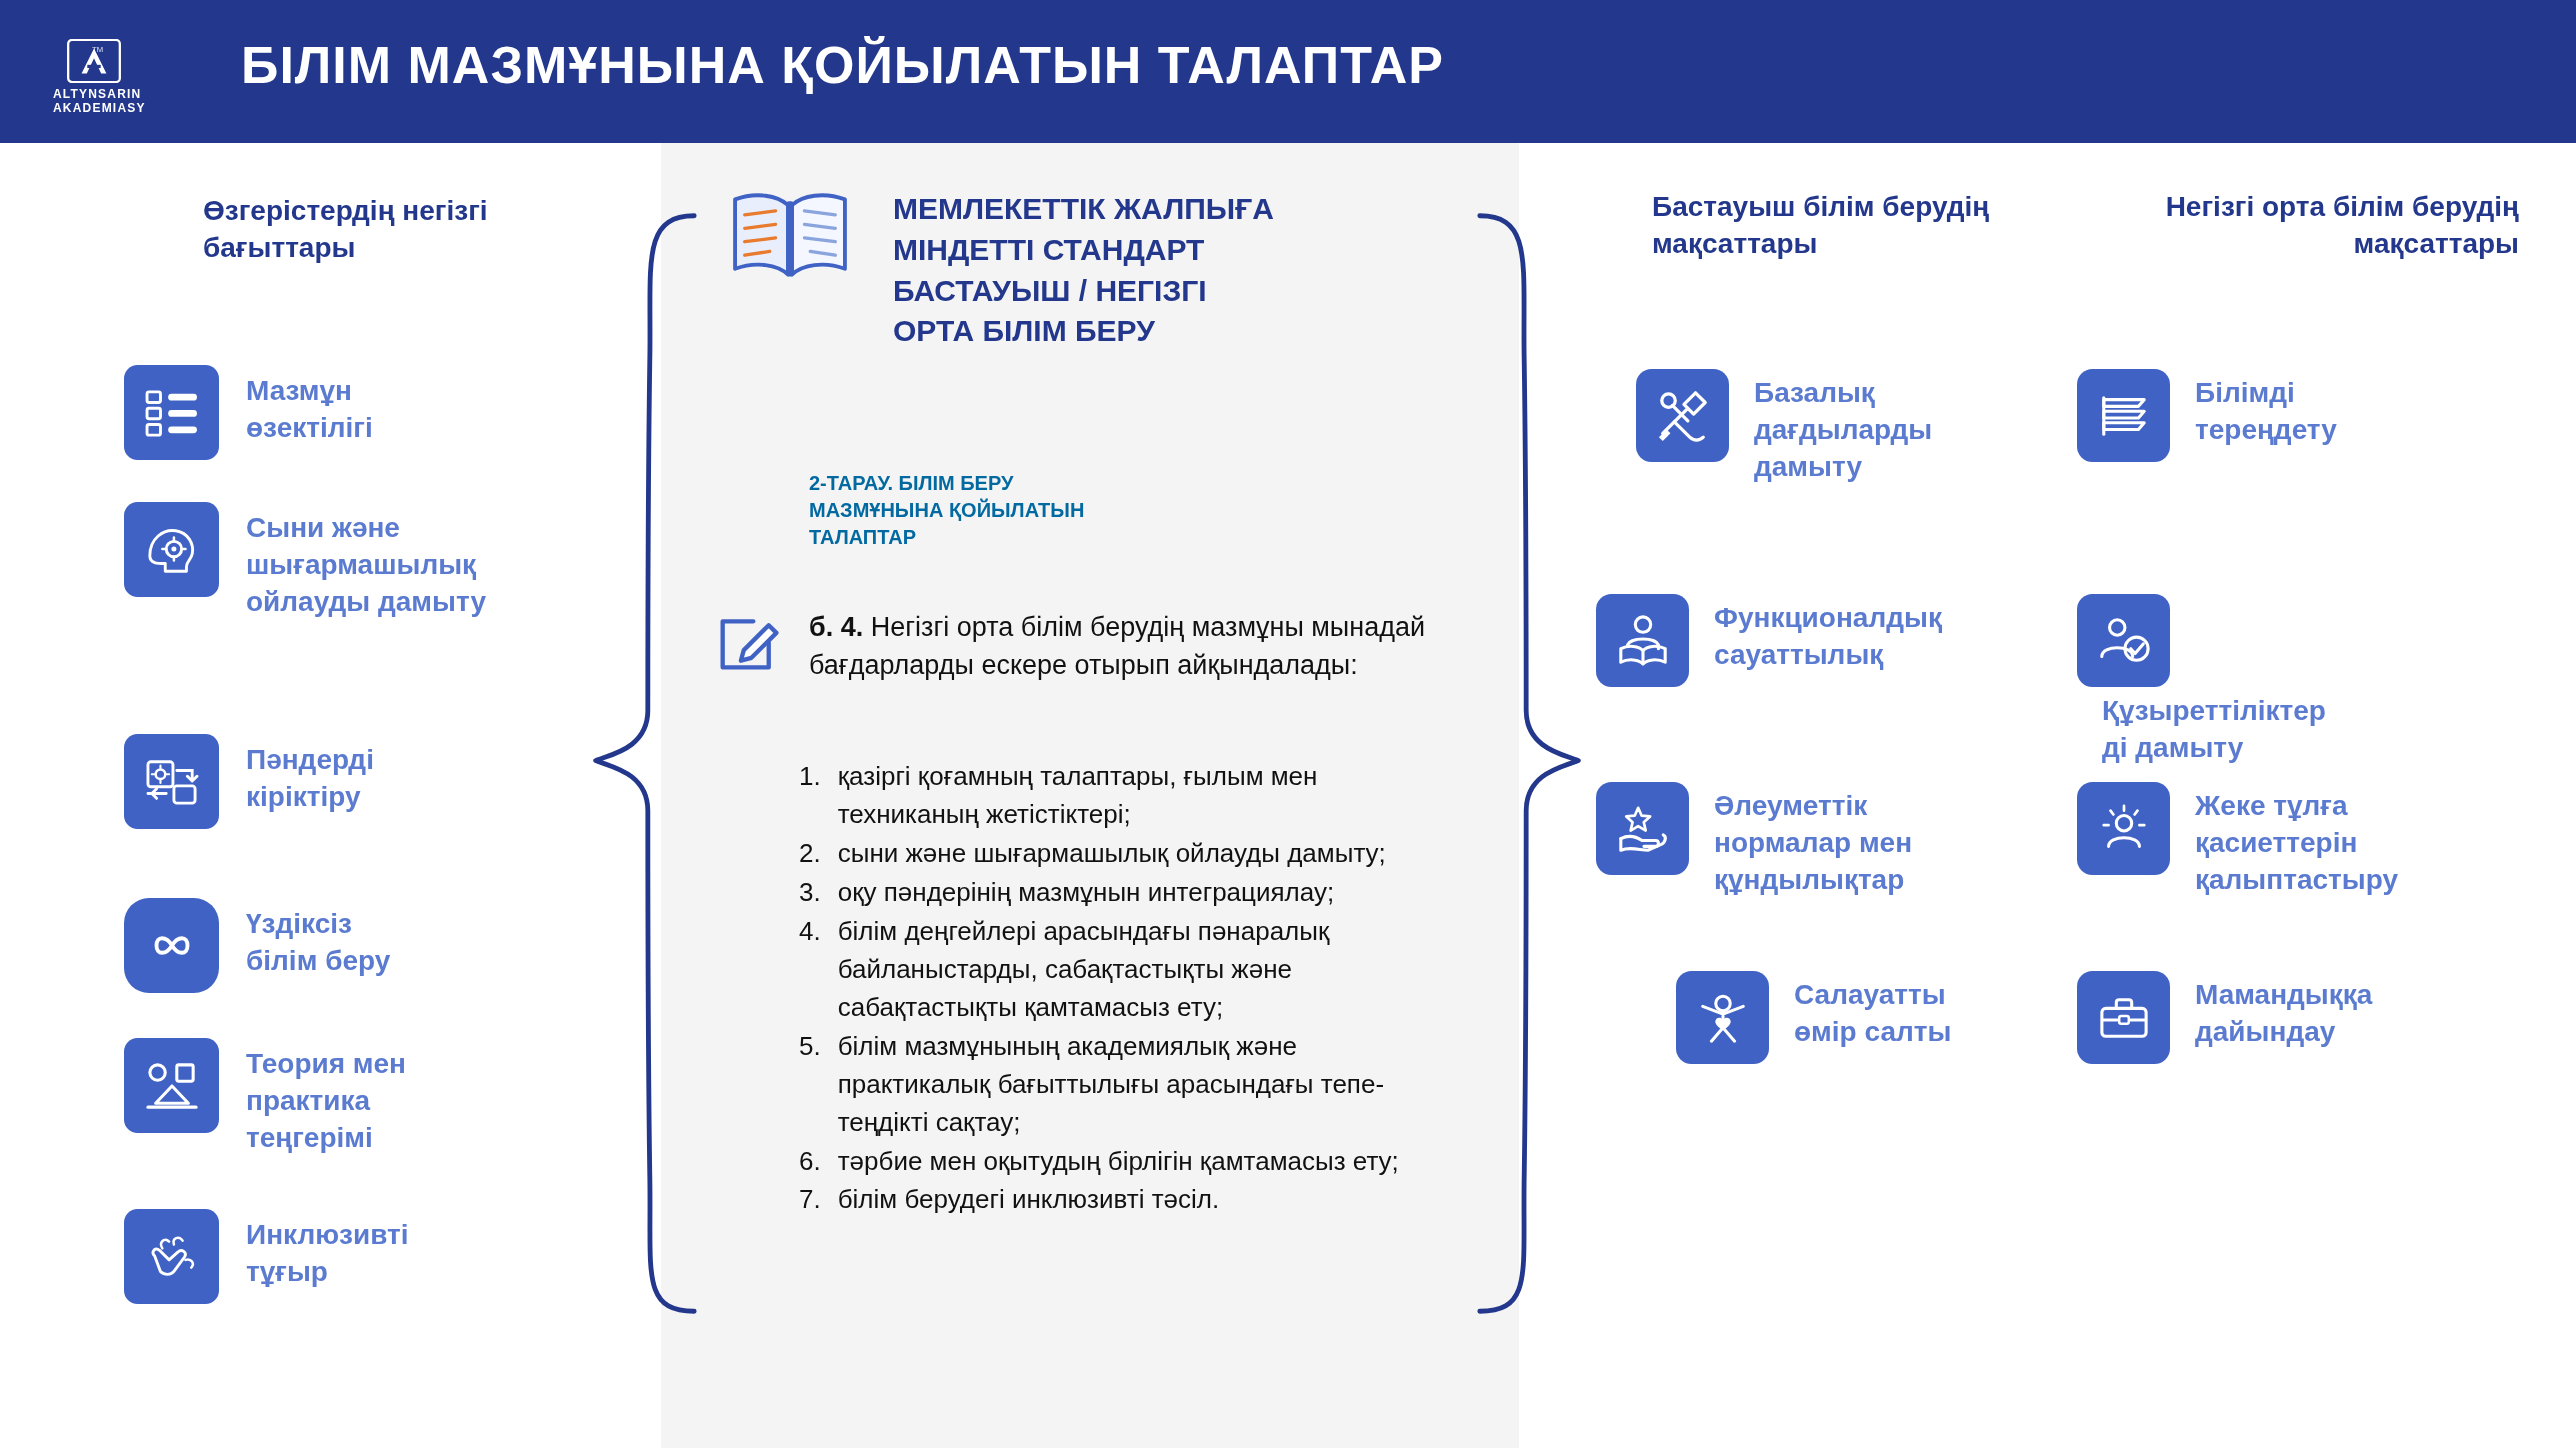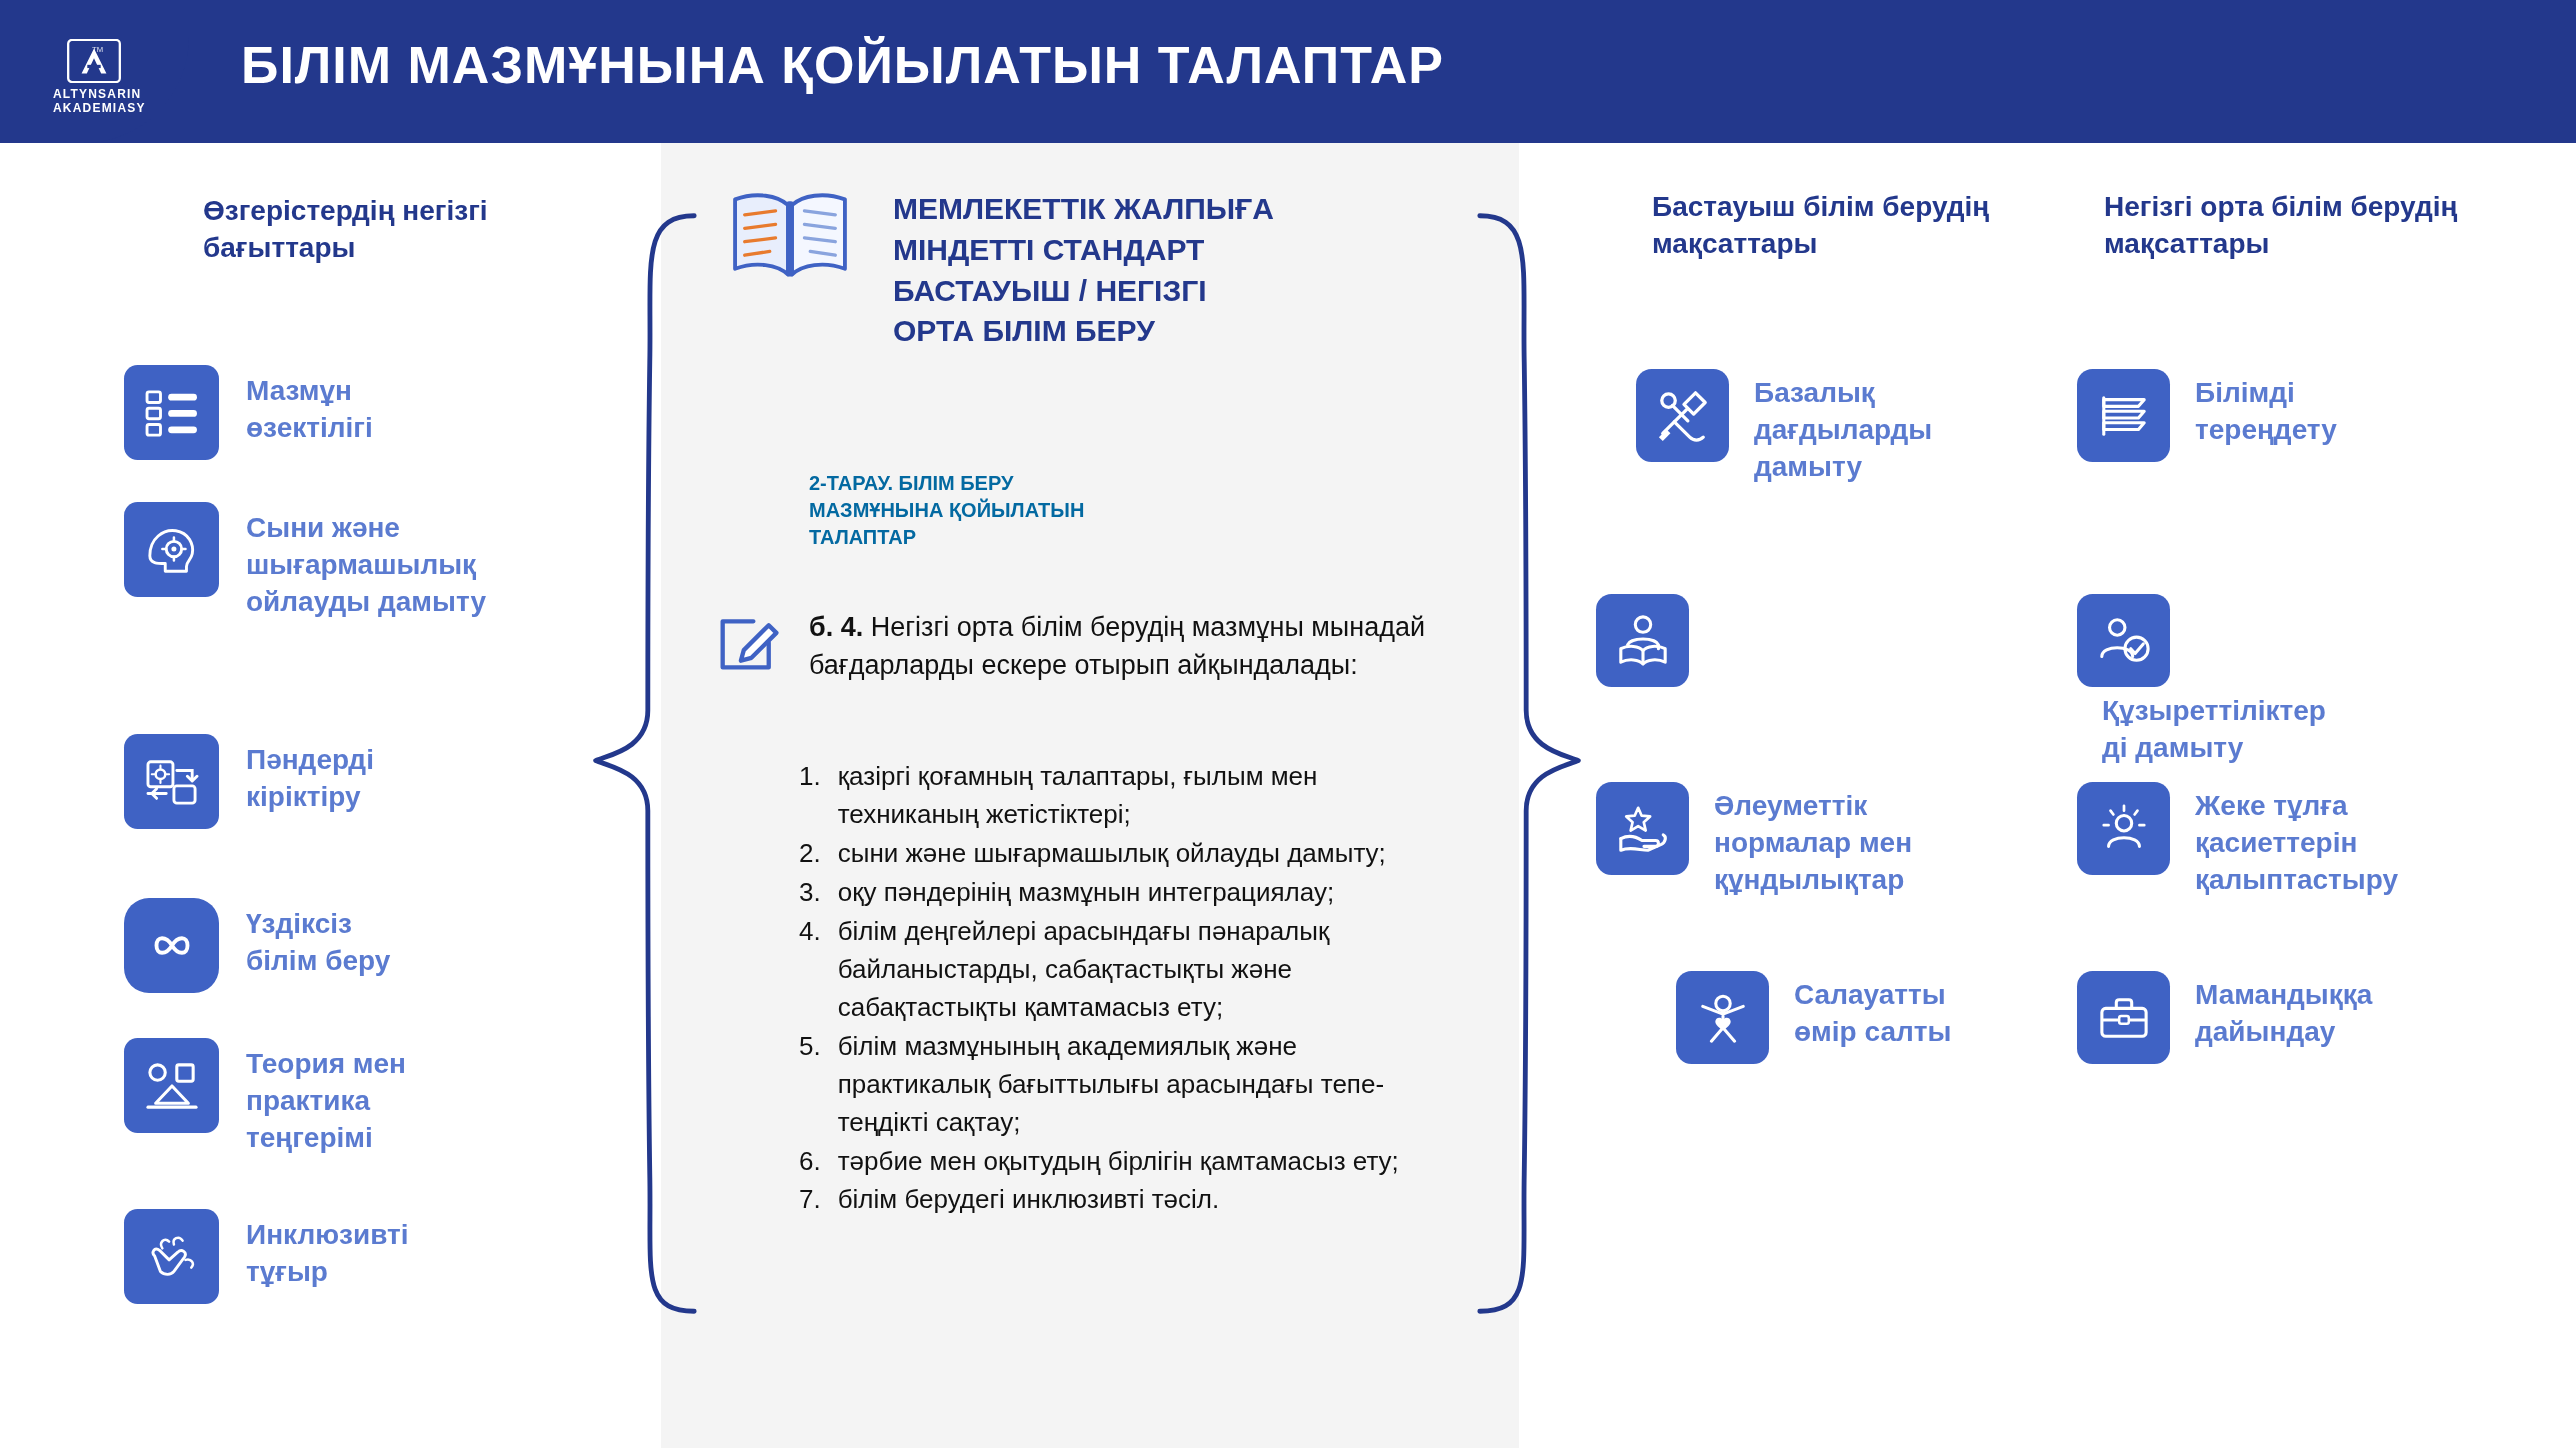--- a/index.html
+++ b/index.html
@@ -190,21 +190,21 @@
 
 <div class="center-panel"></div>
 
 <div class="col-title" style="left:203px; top:193px; width:406px;">Өзгерістердің
 негізгі бағыттары</div>
 
 <div class="col-title" style="left:1652px; top:189px; width:386px;">Бастауыш
 білім берудің
 мақсаттары</div>
 
-<div class="col-title" style="left:2104px; top:189px; width:415px;">Негізгі орта білім
+<div class="col-title" style="left:2104px; top:189px; width:415px;text-align:right;">Негізгі орта білім
 берудің мақсаттары</div>
 
 <div class="item" style="left:124px; top:365px; width:502px;">
   <div class="icon-box">
     <svg width="54" height="48" viewBox="0 0 56 50">
       <rect x="2" y="3" width="14" height="11" rx="2" fill="none" stroke="#fff" stroke-width="3"></rect>
       <rect x="24" y="5" width="30" height="7" rx="3.5" fill="#fff"></rect>
       <rect x="2" y="20" width="14" height="11" rx="2" fill="none" stroke="#fff" stroke-width="3"></rect>
       <rect x="24" y="22" width="30" height="7" rx="3.5" fill="#fff"></rect>
       <rect x="2" y="37" width="14" height="11" rx="2" fill="none" stroke="#fff" stroke-width="3"></rect>
@@ -343,20 +343,22 @@
 
 <div class="r-item" style="left:1596px; top:594px; width:435px;">
   <div class="r-icon">
     <svg width="56" height="54" viewBox="0 0 58 56">
       <circle cx="29" cy="11" r="8" fill="none" stroke="#fff" stroke-width="3.2"></circle>
       <path d="M13 32 C16 24 42 24 45 32 L45 36" fill="none" stroke="#fff" stroke-width="3.2" stroke-linecap="round"></path>
       <path d="M6 36 C14 32 25 33 29 38 C33 33 44 32 52 36 L52 50 C44 46 33 47 29 52 C25 47 14 46 6 50 Z" fill="none" stroke="#fff" stroke-width="3.2" stroke-linejoin="round"></path>
       <path d="M29 38 L29 52" stroke="#fff" stroke-width="3.2"></path>
     </svg>
   </div>
+  <div class="r-label" style="white-space:pre-line;">Функционалдық
+сауаттылық</div>
 </div>
 
 <div class="r-item" style="left:1596px; top:782px; width:435px;">
   <div class="r-icon">
     <svg width="56" height="54" viewBox="0 0 58 56">
       <path d="M24 6 L27.6 14.2 L36.4 15 L29.8 21 L31.8 29.6 L24 25 L16.2 29.6 L18.2 21 L11.6 15 L20.4 14.2 Z" fill="none" stroke="#fff" stroke-width="2.8" stroke-linejoin="round"></path>
       <path d="M6 38 C14 34 22 36 28 40 L42 40 C46 40 46 46 42 46 L30 46" fill="none" stroke="#fff" stroke-width="3.2" stroke-linecap="round" stroke-linejoin="round"></path>
       <path d="M6 38 L6 50 C16 46 26 50 34 50 L48 44 C52 42 54 36 50 34" fill="none" stroke="#fff" stroke-width="3.2" stroke-linecap="round" stroke-linejoin="round"></path>
     </svg>
   </div>

